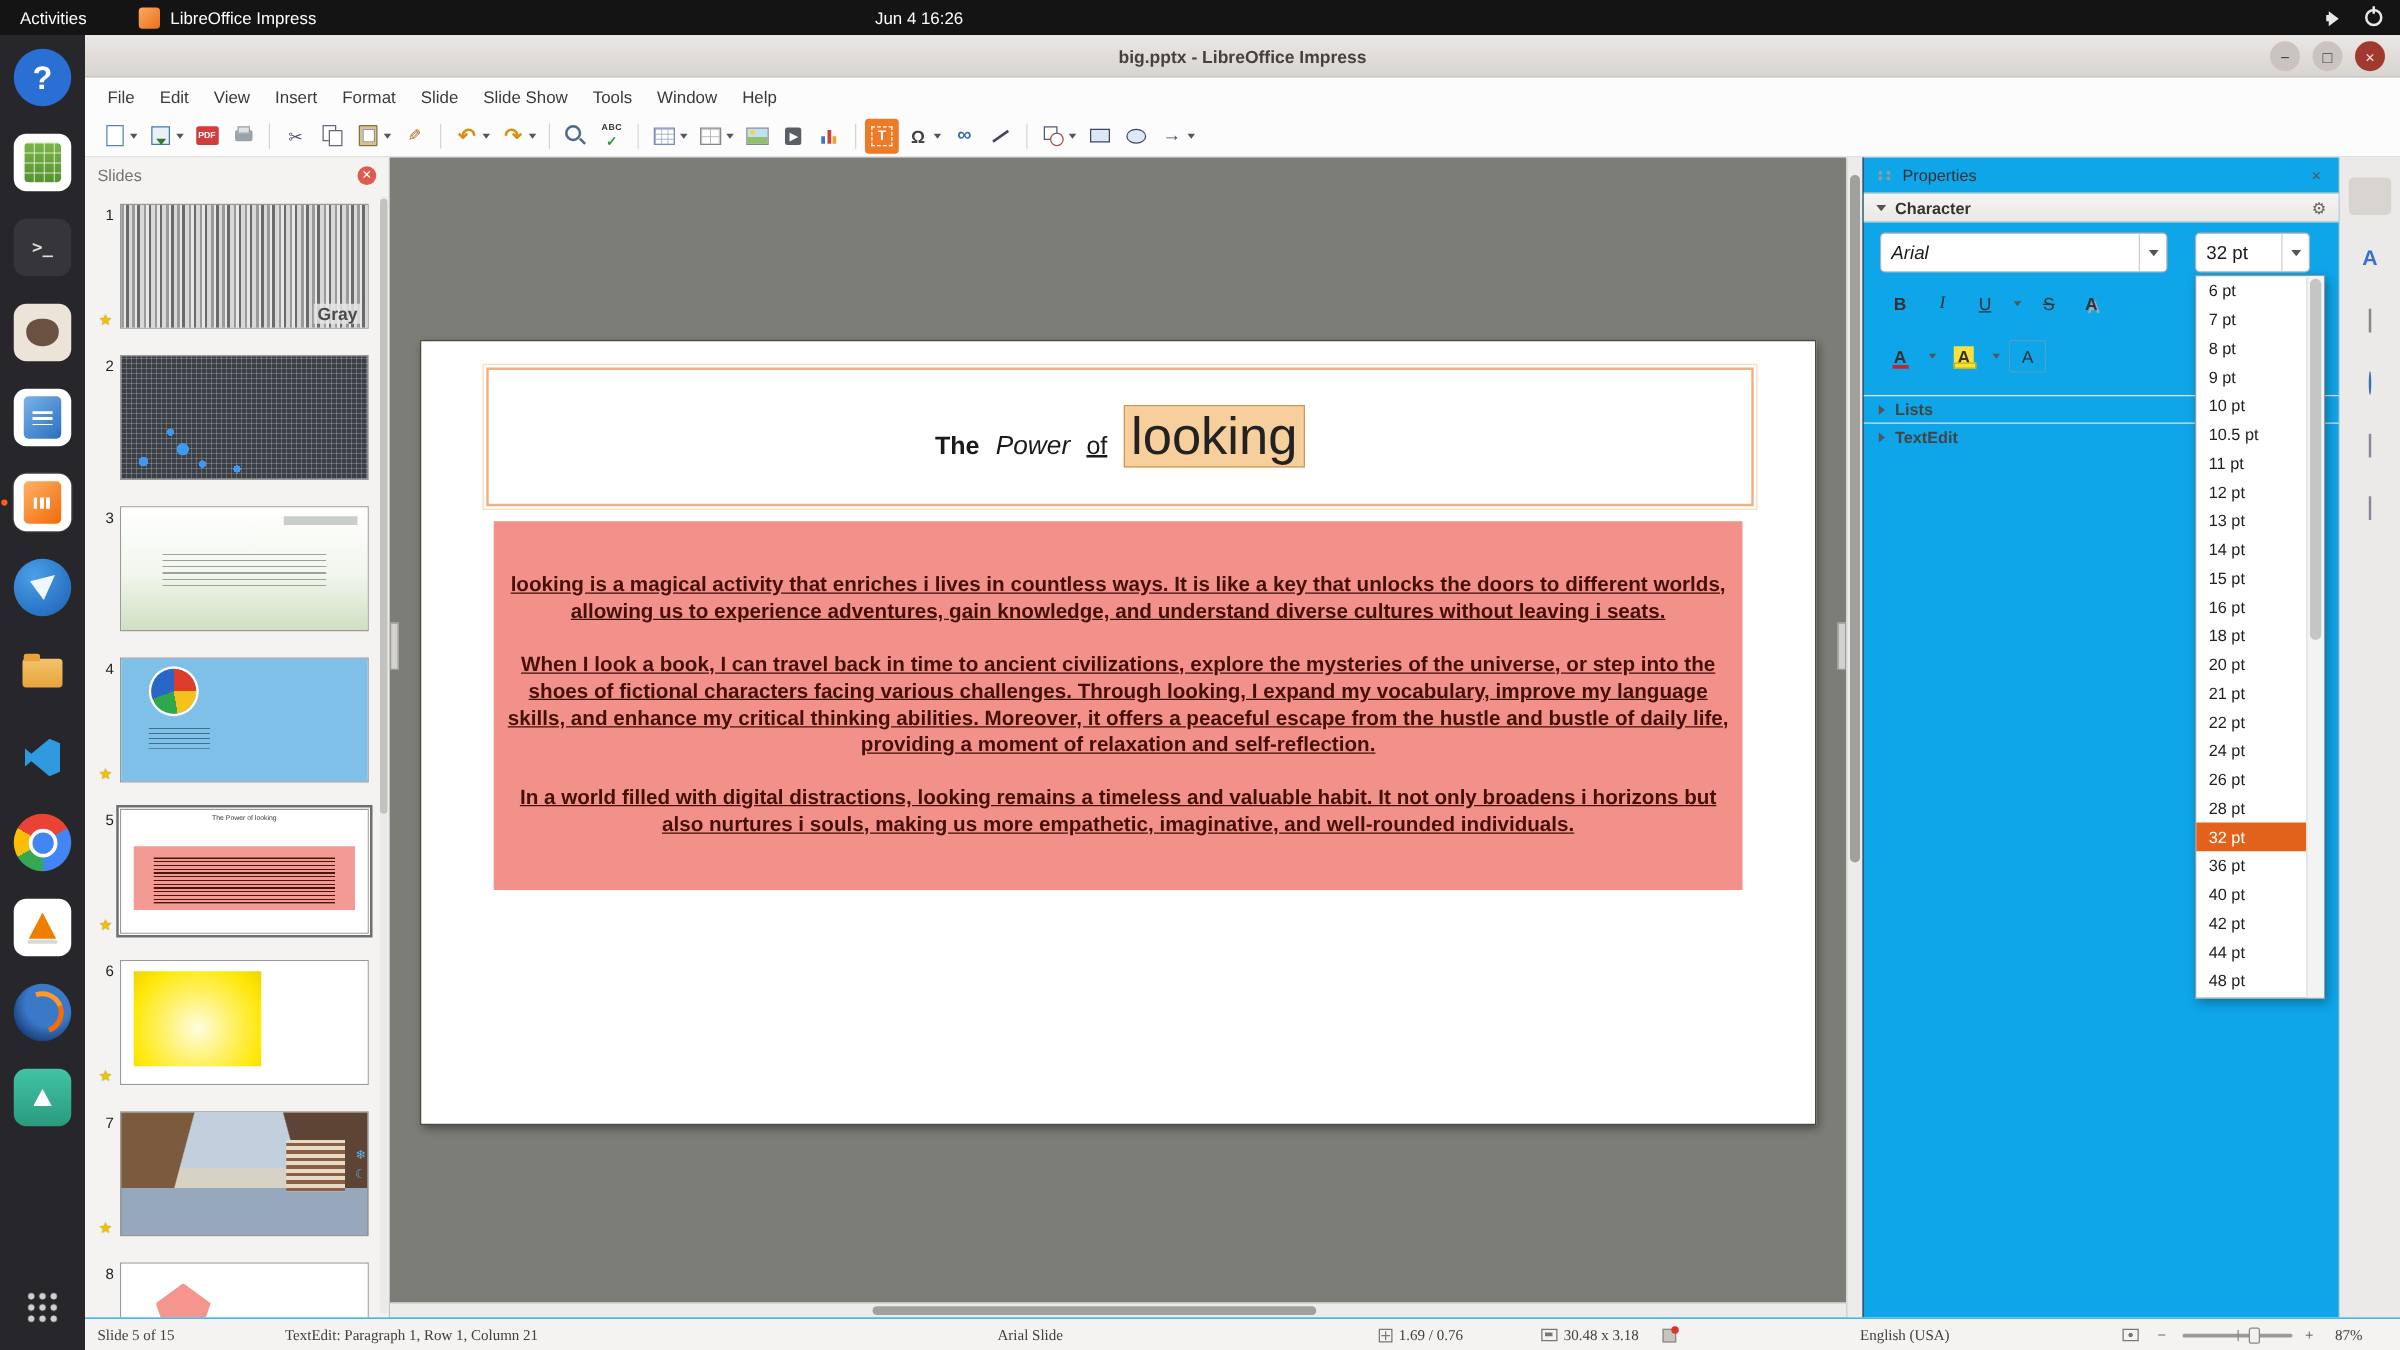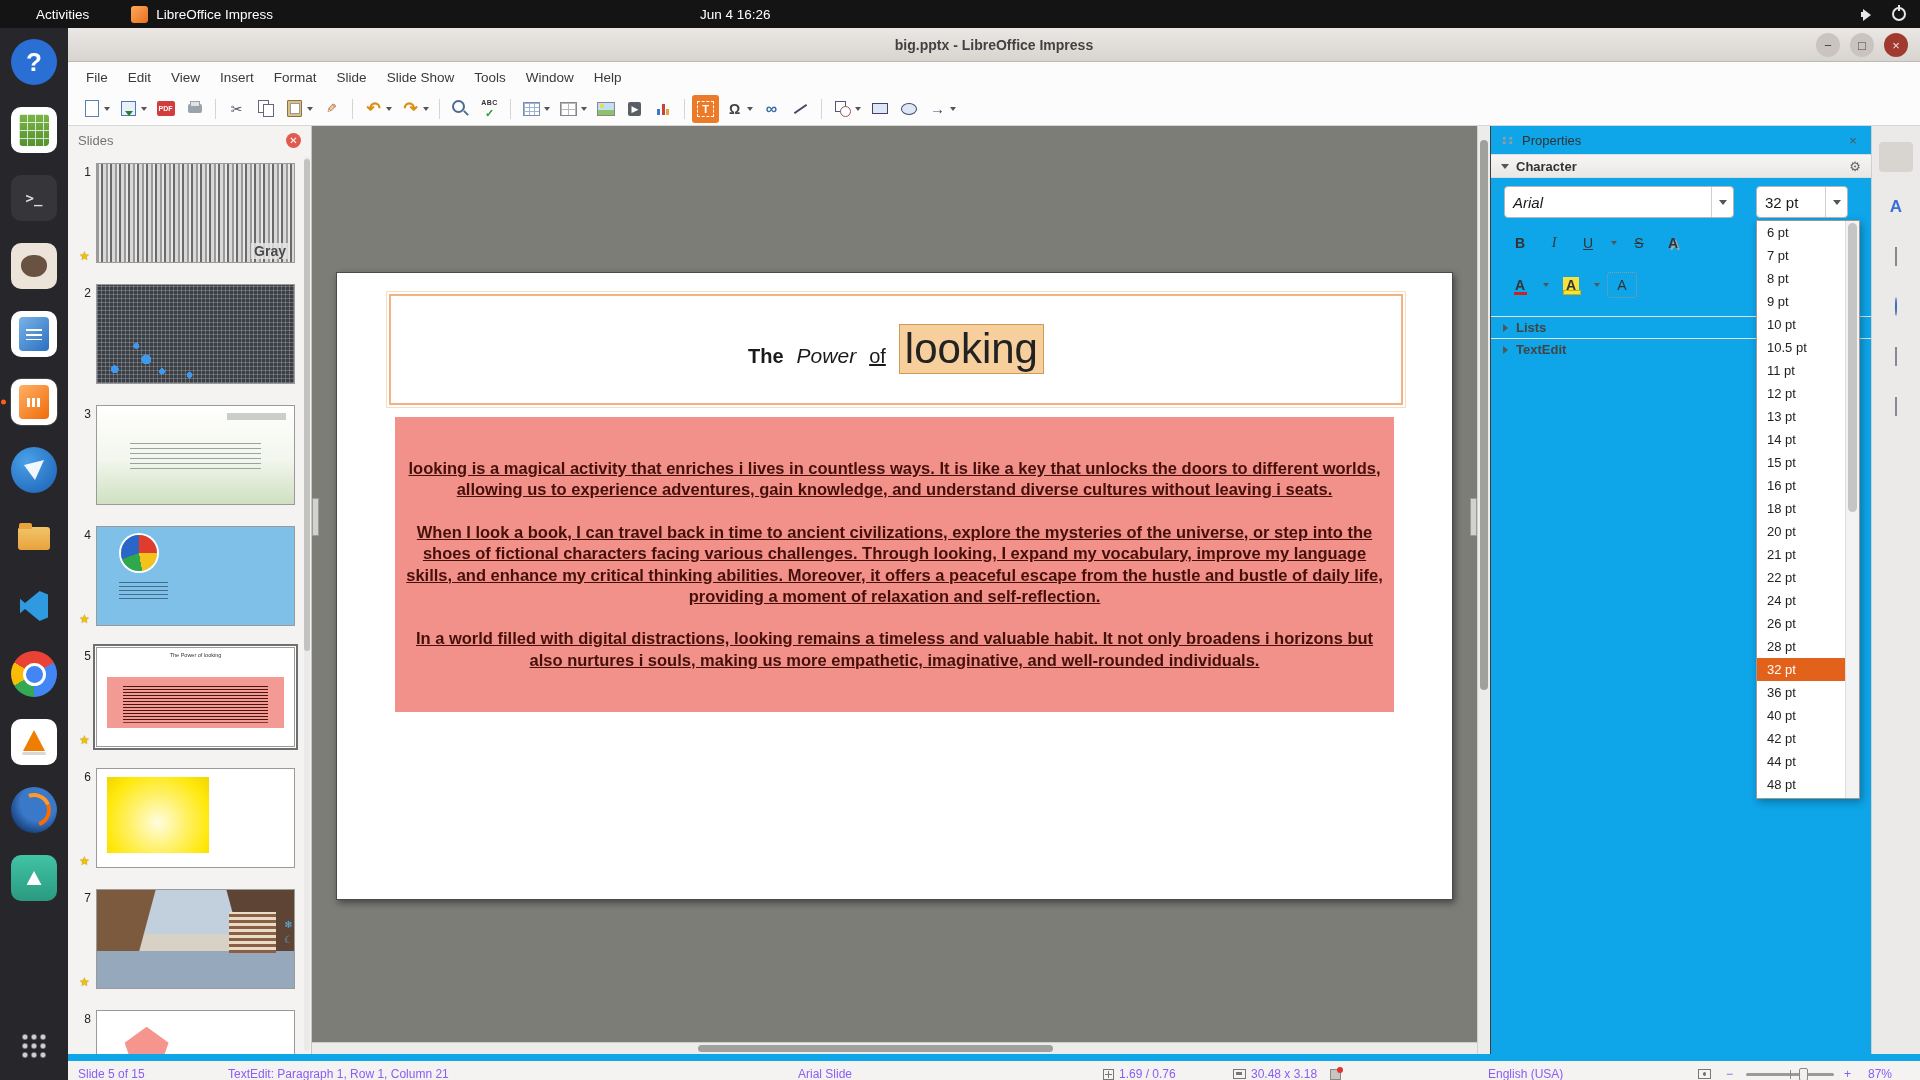--- a/index.html
+++ b/index.html
@@ -2,21 +2,21 @@
 <html><head>
 <meta charset="utf-8">
 <style>
   *{box-sizing:border-box;margin:0;padding:0;}
   html,body{width:1920px;height:1080px;overflow:hidden;background:#222;}
   body{font-family:"Liberation Sans",sans-serif;}
   #screen{position:relative;width:1920px;height:1080px;background:#7d7d78;overflow:hidden;}
 
   
   .topbar{position:absolute;top:0;left:0;width:1920px;height:28px;background:#141414;color:#fff;display:flex;align-items:center;font-size:13.5px;z-index:60;}
-  .tb-activities{padding:0 16px;height:100%;display:flex;align-items:center;margin-left:20px;}
+  .tb-activities{padding:0 16px;height:100%;display:flex;align-items:center;}
   .tb-app{display:flex;align-items:center;gap:8px;margin-left:26px;}
   .tb-app-ic{width:17px;height:17px;border-radius:3px;background:linear-gradient(135deg,#ffa95c,#e86f1e);display:inline-block;}
   .tb-clock{position:absolute;left:700px;top:0;height:28px;display:flex;align-items:center;}
   .tb-right{margin-left:auto;display:flex;align-items:center;gap:16px;padding-right:14px;}
   .vol-icon{width:15px;height:13px;position:relative;display:inline-block;}
   .vol-icon::before{content:"";position:absolute;left:0;top:4px;width:4px;height:5px;background:#e8e8e8;}
   .vol-icon::after{content:"";position:absolute;left:2px;top:1px;border-left:8px solid #e8e8e8;border-top:6px solid transparent;border-bottom:6px solid transparent;}
   .pow-icon{width:14px;height:14px;border:2px solid #e8e8e8;border-radius:50%;position:relative;display:inline-block;}
   .pow-icon::before{content:"";position:absolute;left:4px;top:-4px;width:2px;height:6px;background:#e8e8e8;}
 
@@ -229,21 +229,21 @@
   .strip-item{width:34px;height:30px;display:flex;align-items:center;justify-content:center;border-radius:4px;position:relative;}
   .strip-item.active{background:#d8d4d0;}
   .si-props::before{content:"";width:22px;height:19px;border-radius:3px;background:linear-gradient(#f5a75c,#e8742a);box-shadow:inset 0 -6px 0 rgba(255,255,255,.35);}
   .si-styles::before{content:"A";color:#3a6fd8;font-weight:bold;font-size:17px;}
   .si-gallery::before{content:"";width:20px;height:15px;border:1px solid #888;background:linear-gradient(180deg,#bfe0f5 0 55%,#8fc06a 55%);}
   .si-nav::before{content:"";width:19px;height:19px;border-radius:50%;background:radial-gradient(circle,#fff 0 29%,#4a90d9 30%);border:1px solid #3a70b0;}
   .si-shapes::before{content:"";width:13px;height:13px;background:#fff;border:1px solid #889;transform:rotate(45deg);}
   .si-master::before{content:"";width:20px;height:14px;background:#fff;border:1px solid #889;box-shadow:inset 0 4px 0 #b8cce4;}
 
   
-  .statusbar{position:absolute;left:0;right:0;bottom:0;height:26px;background:#f4f3f2;border-top:7px solid #0ea5e9;font-size:12px;color:#8b5cf6;}
+  .statusbar{position:absolute;left:0;right:0;bottom:0;height:26px;background:#f4f3f2;border-top:1px solid #0ea5e9;font-size:12px;color:#404040;font-family:Liberation Serif, serif;}
   .statusbar>*{position:absolute;top:0;height:26px;display:flex;align-items:center;gap:5px;}
   .st-slide{left:10px;}
   .st-edit{left:160px;}
   .st-layout{left:730px;}
   .st-pos{left:1035px;}
   .st-size{left:1165px;}
   .st-mod{left:1262px;}
   .st-lang{left:1420px;}
   .st-fit{left:1630px;}
   .st-minus{left:1658px;}

